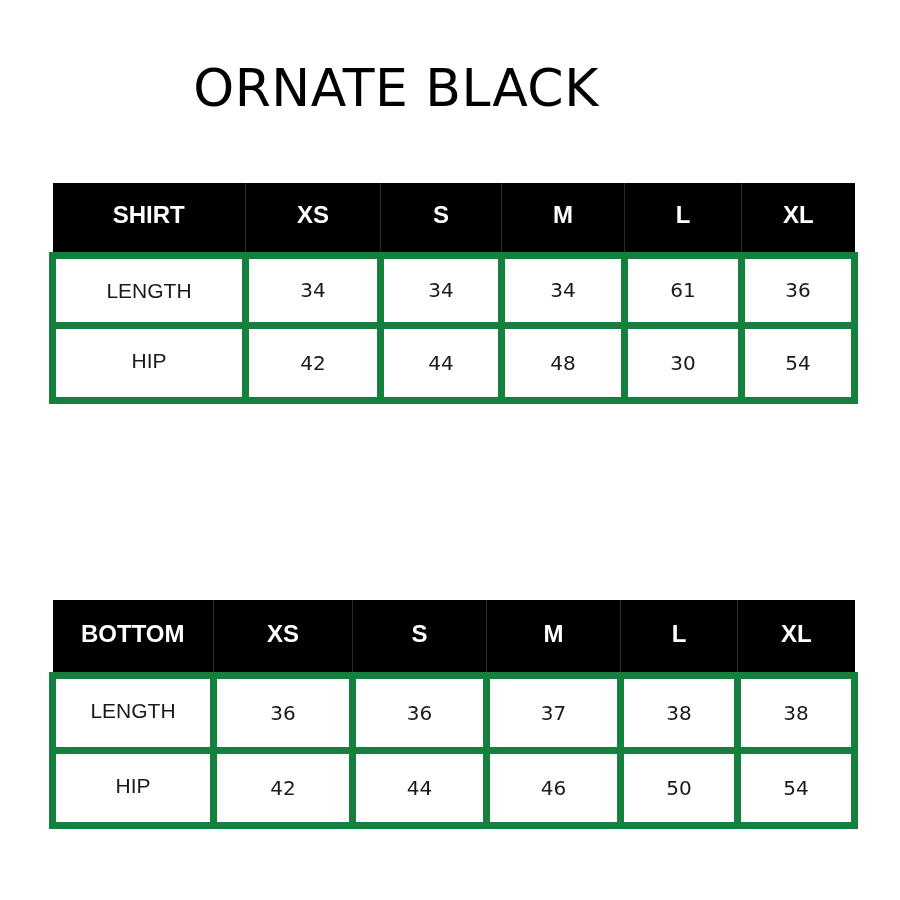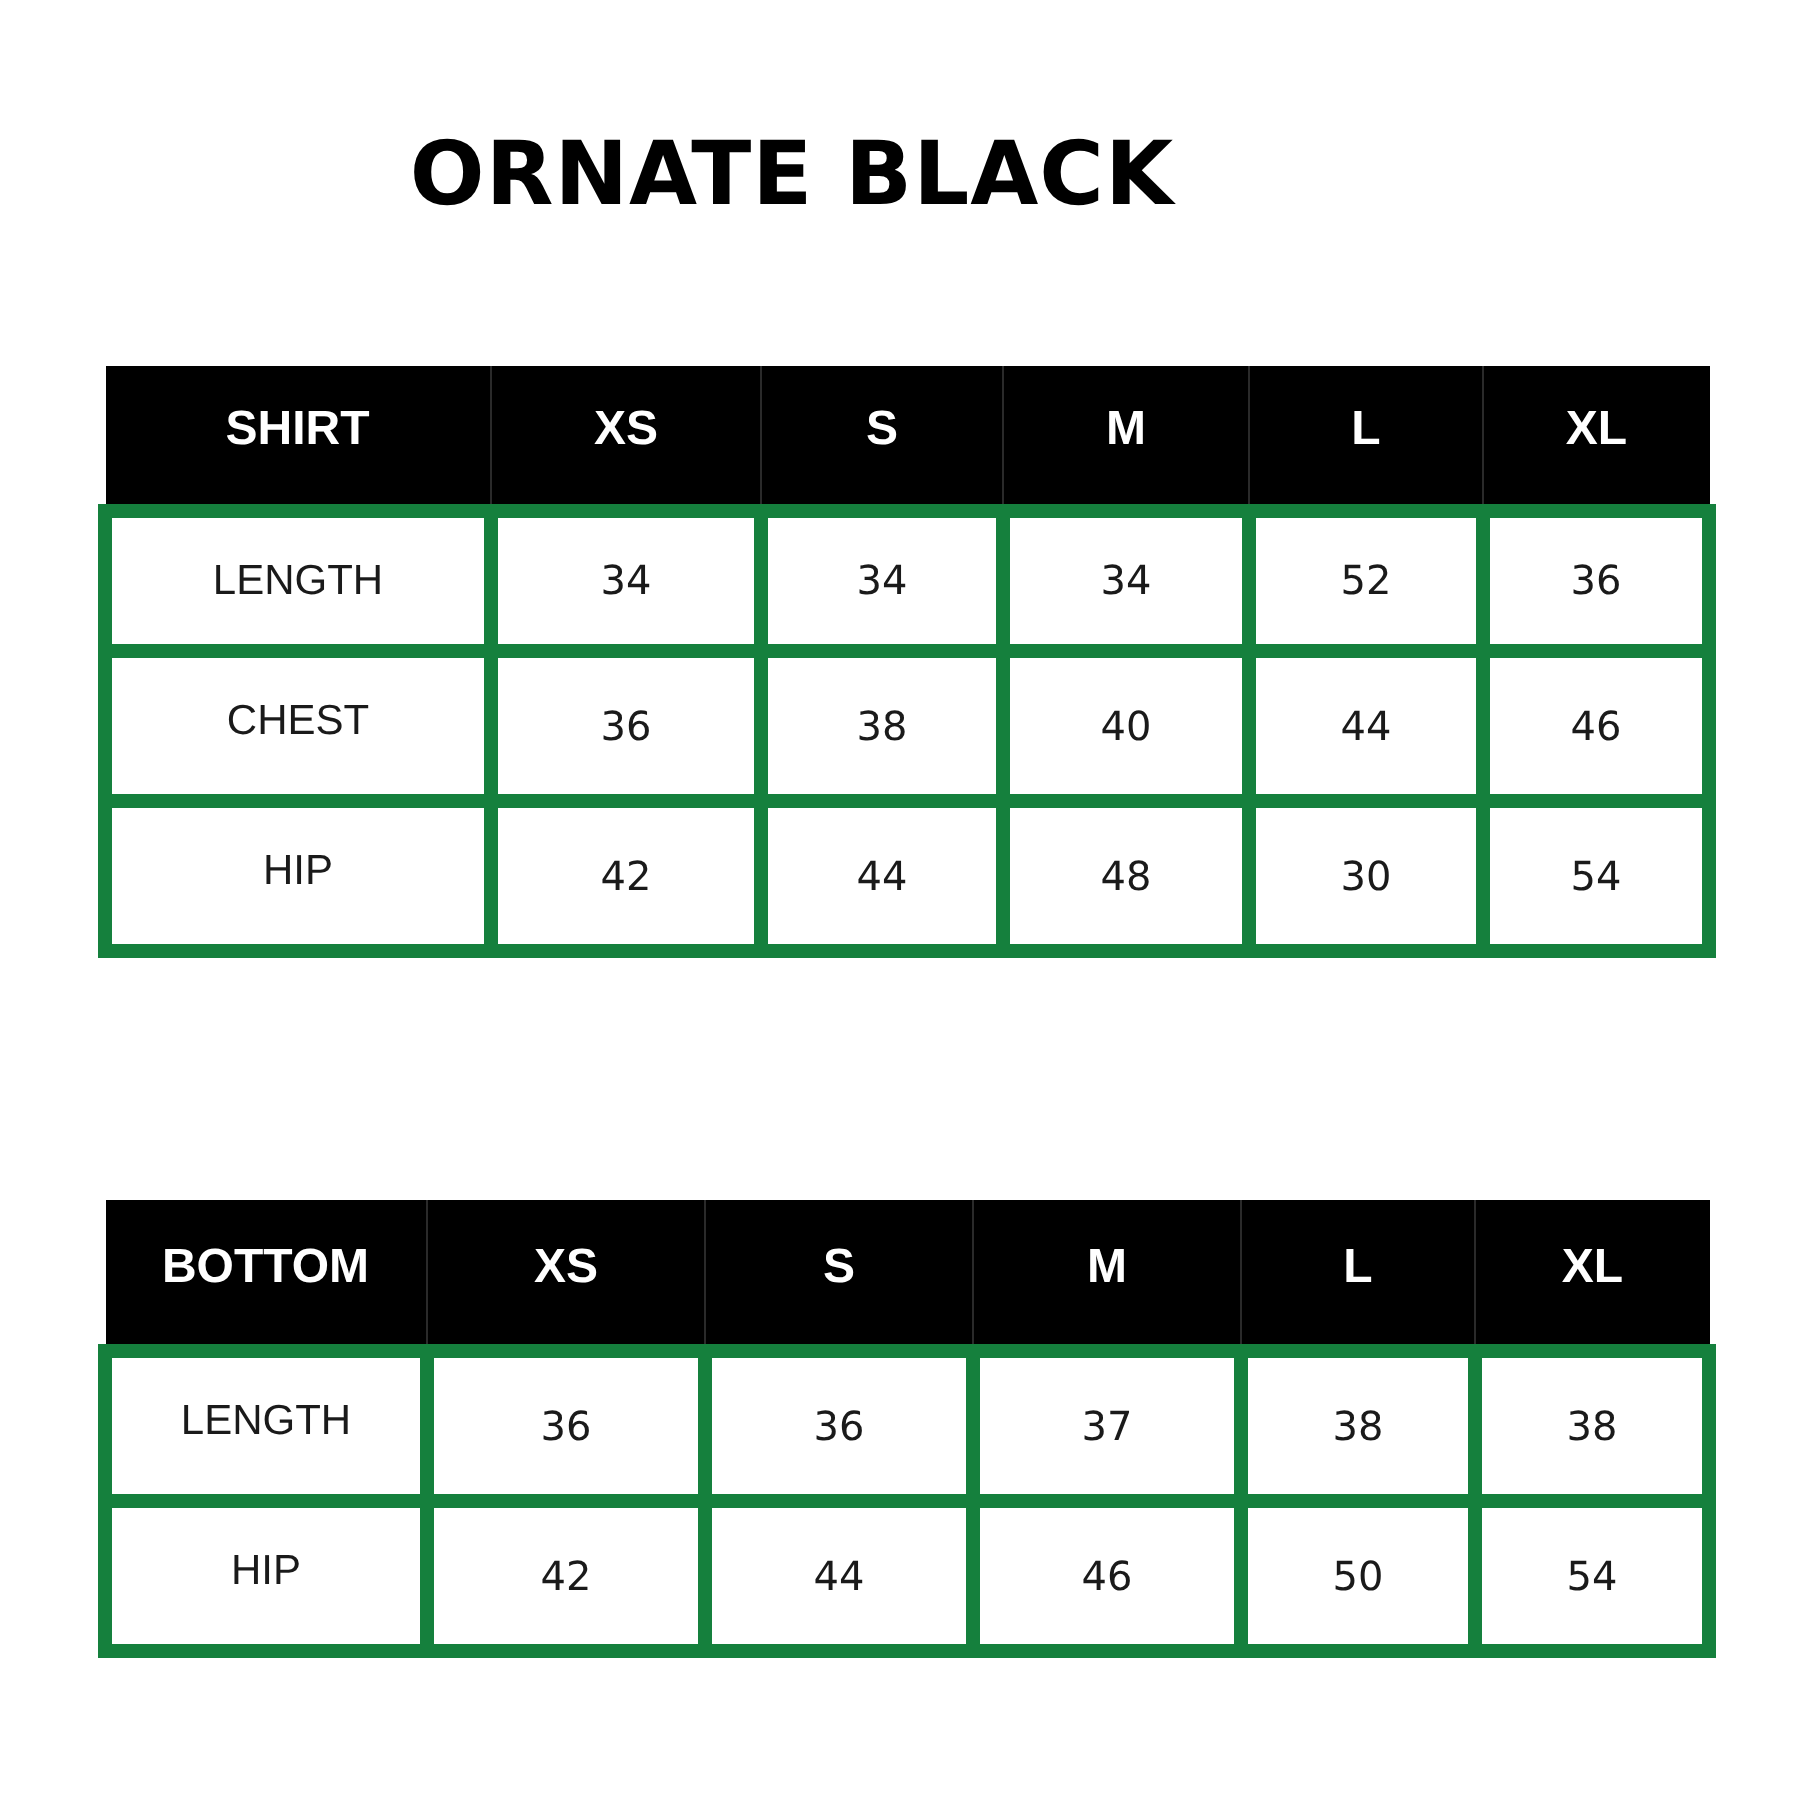--- a/index.html
+++ b/index.html
@@ -15,22 +15,22 @@
       font-family: "Liberation Sans", sans-serif;
       color: #111111;
     }
     .title {
       position: absolute;
       left: 0;
       top: 62px;
       width: 792px;
       text-align: center;
       font-family: "DejaVu Sans", sans-serif;
-      font-weight: bold;
-      font-size: 44px;
+      font-weight: normal;
+      font-size: 52px;
       letter-spacing: 0.5px;
       color: #000000;
       line-height: 52px;
     }
     table.size-table {
       position: absolute;
       left: 49px;
       width: 802px;
       border-collapse: collapse;
       table-layout: fixed;
@@ -100,30 +100,22 @@
       <th>L</th>
       <th>XL</th>
     </tr>
   </thead>
   <tbody>
     <tr class="r0">
       <td class="label">LENGTH</td>
       <td class="val">34</td>
       <td class="val">34</td>
       <td class="val">34</td>
-      <td class="val">52</td>
+      <td class="val">61</td>
       <td class="val">36</td>
-    </tr>
-    <tr class="r2">
-      <td class="label">CHEST</td>
-      <td class="val">36</td>
-      <td class="val">38</td>
-      <td class="val">40</td>
-      <td class="val">44</td>
-      <td class="val">46</td>
     </tr>
     <tr class="r3">
       <td class="label">HIP</td>
       <td class="val">42</td>
       <td class="val">44</td>
       <td class="val">48</td>
       <td class="val">30</td>
       <td class="val">54</td>
     </tr>
   </tbody>

